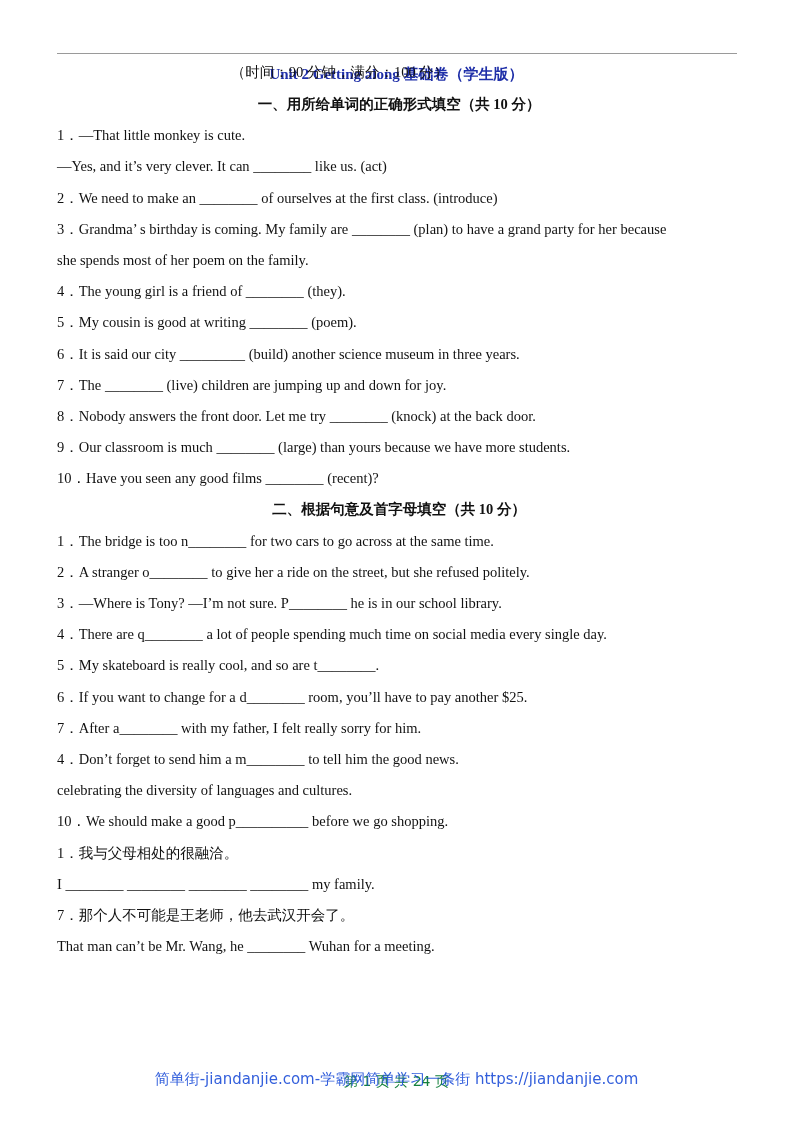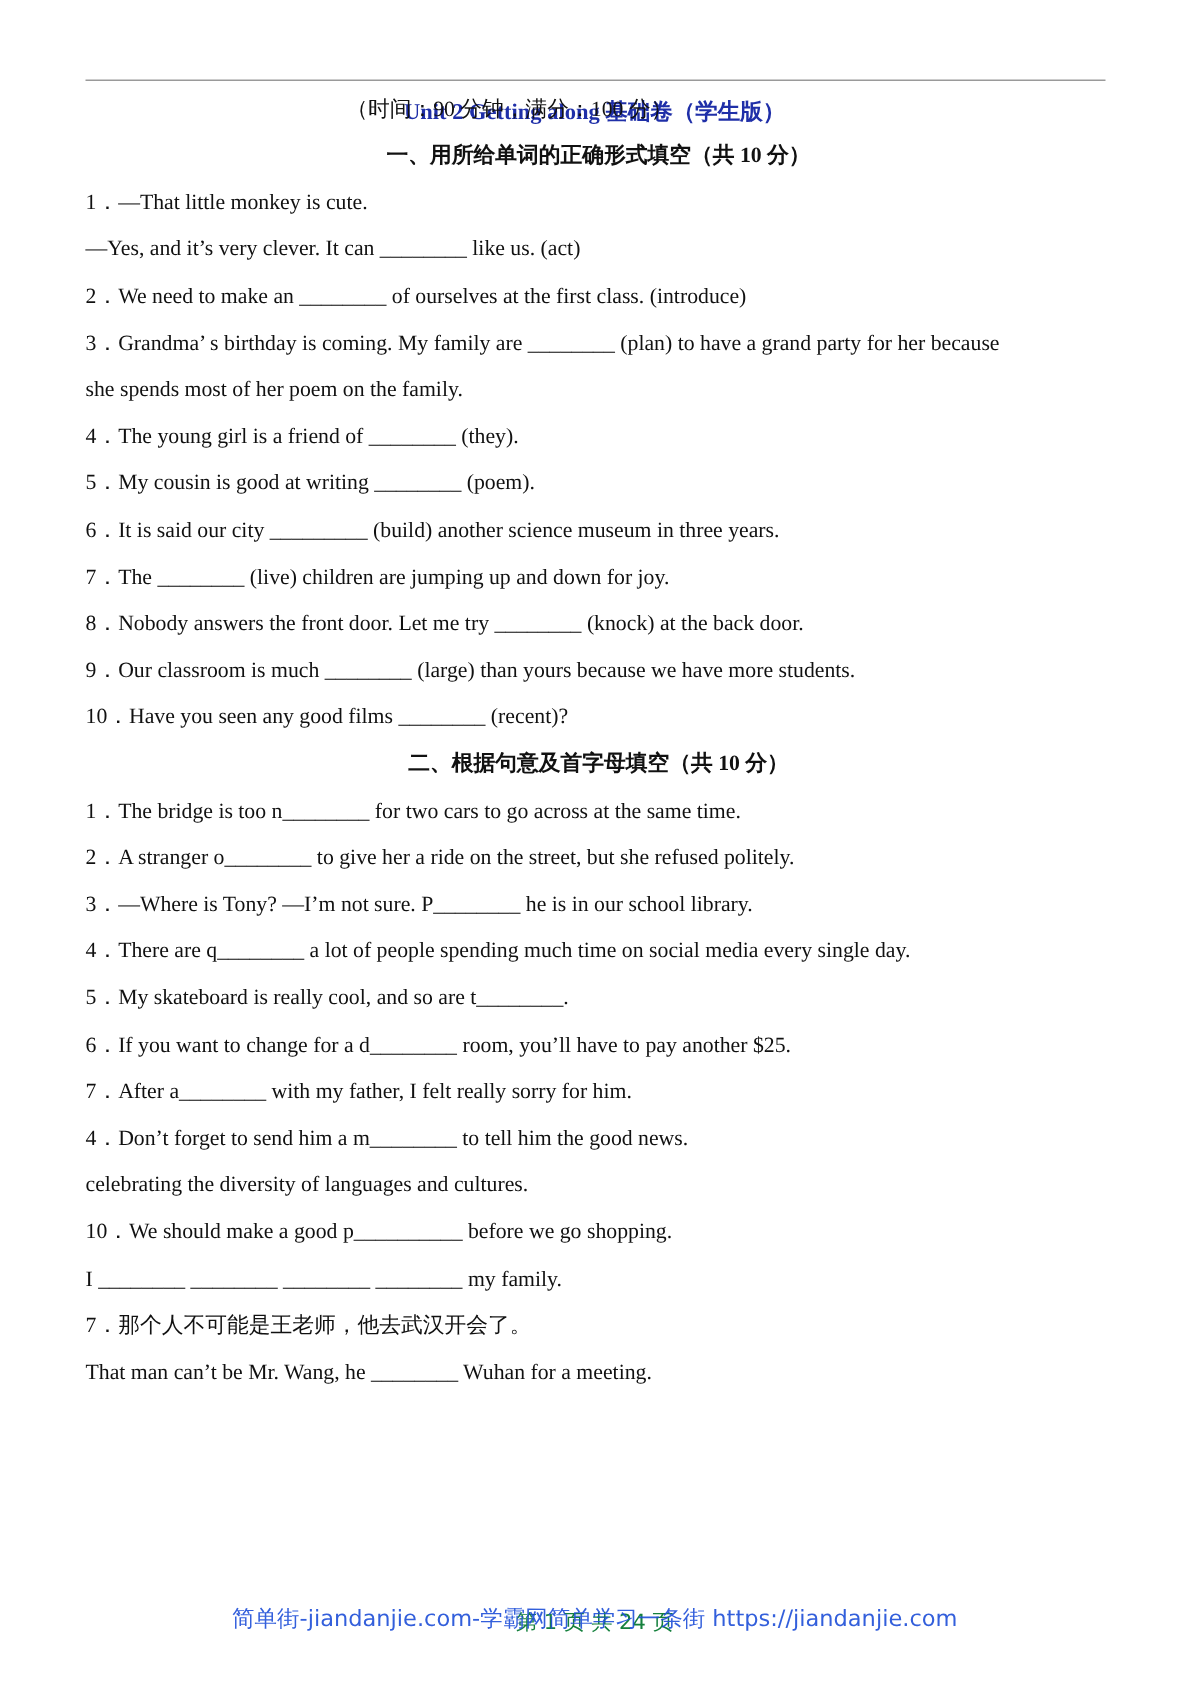--- a/index.html
+++ b/index.html
@@ -42,19 +42,20 @@
   <div class="line">1．The bridge is too n________  for two cars to go across at the same time.</div>
   <div class="line">2．A stranger o________  to give her a ride on the street, but she refused politely.</div>
   <div class="line">3．—Where is Tony? —I’m not sure. P________  he is in our school library.</div>
   <div class="line">4．There are q________  a lot of people spending much time on social media every single day.</div>
   <div class="line">5．My skateboard is really cool, and so are t________.</div>
   <div class="line">6．If you want to change for a d________  room, you’ll have to pay another $25.</div>
   <div class="line">7．After a________  with my father, I felt really sorry for him.</div>
   <div class="line">4．Don’t forget to send him a m________  to tell him the good news.</div>
   <div class="line">celebrating the diversity of languages and cultures.</div>
   <div class="line">10．We should make a good p__________  before we go shopping.</div>
+  <div class="line">1．我与父母相处的很融洽。</div>
   <div class="line">I  ________  ________  ________  ________  my family.</div>
   <div class="line">7．那个人不可能是王老师，他去武汉开会了。</div>
   <div class="line">That man can’t be Mr. Wang, he  ________  Wuhan for a meeting.</div>
 </div>
 
 <div class="footer-page">第 1 页 共 24 页</div>
 <div class="watermark">简单街-jiandanjie.com-学霸网简单学习一条街 https://jiandanjie.com</div>
 
 </body></html>

